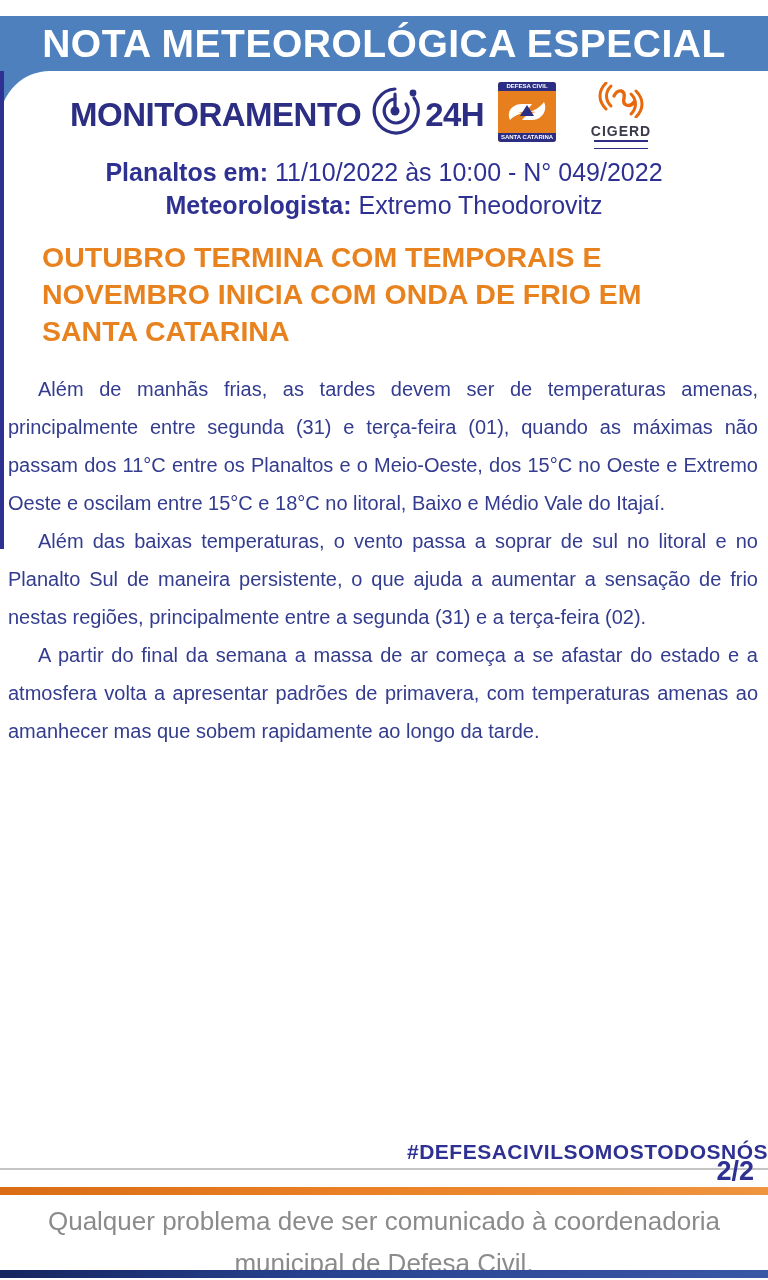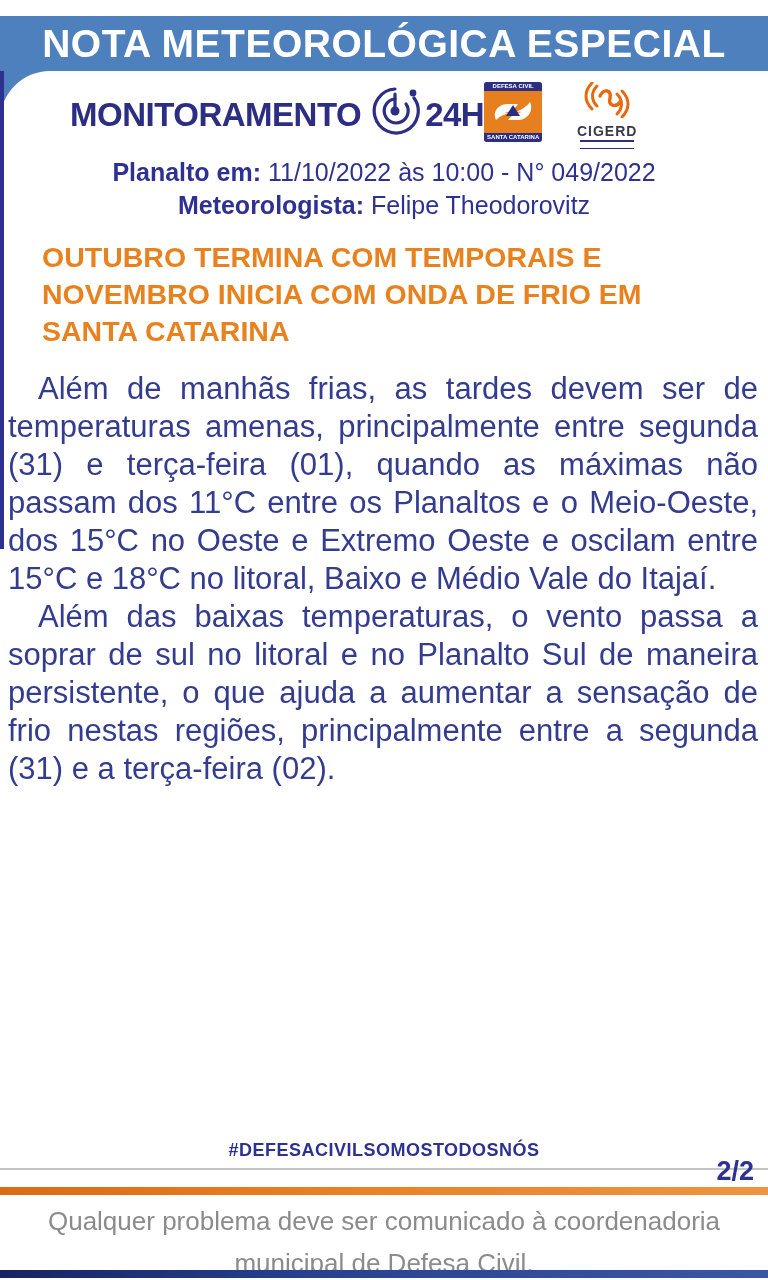--- a/index.html
+++ b/index.html
@@ -13,21 +13,21 @@
   .panel{position:absolute;top:55px;left:0;width:768px;height:1225px;background:#ffffff;border-radius:50px 0 0 0;}
   .banner-title{
     position:absolute;top:0;left:0;width:768px;height:56px;z-index:3;
     display:flex;align-items:center;justify-content:center;
     color:#ffffff;font-weight:bold;font-size:39px;letter-spacing:.5px;white-space:nowrap;
   }
   .left-strip{position:absolute;top:55px;left:0;width:4px;height:478px;background:#2E3192;z-index:6;}
 
   
   .header-row{
-    position:relative;display:flex;align-items:center;
+    position:relative;display:flex;align-items:center;justify-content:space-between;
     padding:10px 115px 0 70px;height:68px;
   }
   .monitor-group{display:flex;align-items:center;color:#2B2E83;font-weight:bold;font-size:33px;letter-spacing:-0.5px;white-space:nowrap;}
   .monitor-group .radar{margin:0 4px 0 8px;}
   .logo-group{display:flex;align-items:flex-start;gap:33px;}
   .dc-logo{position:relative;width:58px;height:60px;background:#E87F1F;border-radius:3px;}
   .dc-band{position:absolute;left:0;width:100%;background:#2B2E83;color:#fff;font-size:6px;font-weight:bold;
     text-align:center;line-height:9px;white-space:nowrap;overflow:hidden;}
   .dc-band.top{top:0;border-radius:3px 3px 0 0;}
   .dc-band.bot{bottom:0;border-radius:0 0 3px 3px;}
@@ -40,30 +40,30 @@
   .meta b{font-weight:bold;}
 
   
   .headline{
     text-align:left;color:#E8821E;font-weight:bold;font-size:28.5px;line-height:37px;
     margin:17px 42px 0 42px;
   }
 
   
   .body{
-    margin:20px 10px 0 8px;color:#333C8E;font-size:31px;line-height:38px;
+    margin:20px 10px 0 8px;color:#333C8E;font-size:20px;line-height:38px;
     text-align:justify;
   }
   .body p{margin:0;text-indent:30px;}
   .body p.bold{font-weight:bold;margin-top:42px;}
 
   
   .hashtag{
-    position:absolute;left:0;top:1124px;width:768px;text-align:center;
-    color:#2E3192;font-weight:bold;font-size:18px;letter-spacing:.5px;z-index:2;
+    position:absolute;left:0;top:1124px;width:768px;text-align:right;
+    color:#2E3192;font-weight:bold;font-size:21px;letter-spacing:.5px;z-index:2;
   }
   .thin-line{position:absolute;left:0;top:1152px;width:768px;height:2px;background:#c4c4c4;z-index:1;}
   .page-number{
     position:absolute;right:14px;top:1140px;color:#2E3192;font-weight:bold;font-size:27px;z-index:2;
   }
   .orange-bar{position:absolute;left:0;top:1171px;width:768px;height:8px;
     background:linear-gradient(90deg,#d96c15 0%,#ea8025 45%,#ef9440 100%);z-index:2;}
   .notice{
     position:absolute;left:0;top:1184px;width:768px;text-align:center;
     color:#8B8B8B;font-size:26px;line-height:42px;
@@ -121,32 +121,33 @@
             </svg>
           </span>
           <div class="cigerd-label">CIGERD</div>
           <div class="cigerd-sub"></div>
         </div>
       </div>
     </div>
 
     <div class="meta">
       <div>
-        <b>Planalto em:</b><span> 11/10/2022 às 10:00 - N° 049/2022</span>
+        <b>Planaltos em:</b><span> 11/10/2022 às 10:00 - N° 049/2022</span>
       </div>
       <div>
-        <b>Meteorologista:</b><span> Felipe Theodorovitz</span>
+        <b>Meteorologista:</b><span> Extremo Theodorovitz</span>
       </div>
     </div>
 
     <div class="headline">OUTUBRO TERMINA COM TEMPORAIS E NOVEMBRO INICIA COM ONDA DE FRIO EM SANTA CATARINA</div>
 
     <div class="body">
       <p>Além de manhãs frias, as tardes devem ser de temperaturas amenas, principalmente entre segunda (31) e terça-feira (01), quando as máximas não passam dos 11°C entre os Planaltos e o Meio-Oeste, dos 15°C no Oeste e Extremo Oeste e oscilam entre 15°C e 18°C no litoral, Baixo e Médio Vale do Itajaí.</p>
       <p>Além das baixas temperaturas, o vento passa a soprar de sul no litoral e no Planalto Sul de maneira persistente, o que ajuda a aumentar a sensação de frio nestas regiões, principalmente entre a segunda (31) e a terça-feira (02).</p>
+      <p>A partir do final da semana a massa de ar começa a se afastar do estado e a atmosfera volta a apresentar padrões de primavera, com temperaturas amenas ao amanhecer mas que sobem rapidamente ao longo da tarde.</p>
     </div>
   </div>
 
   <div class="hashtag">#DEFESACIVILSOMOSTODOSNÓS</div>
   <div class="thin-line"></div>
   <div class="page-number">2/2</div>
   <div class="orange-bar"></div>
   <div class="notice">
     <div>Qualquer problema deve ser comunicado à coordenadoria municipal de Defesa Civil,</div>
     <div>através do telefone de emergência 199 ou Corpo de Bombeiros 193.</div>

